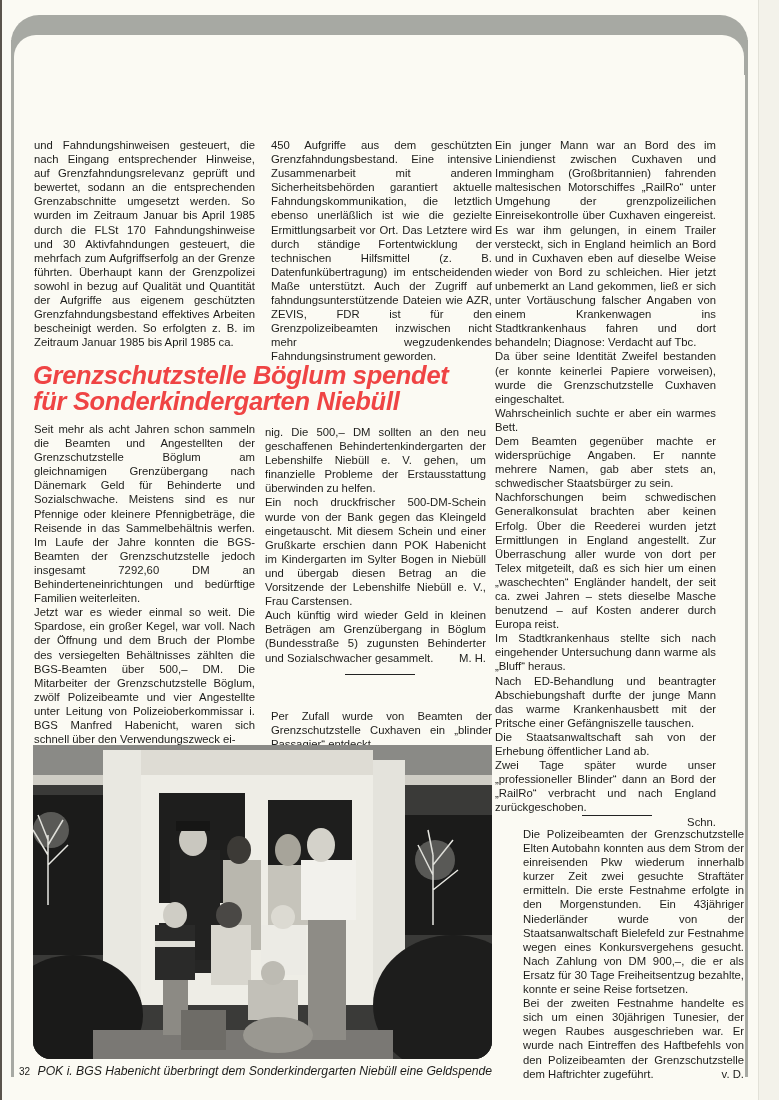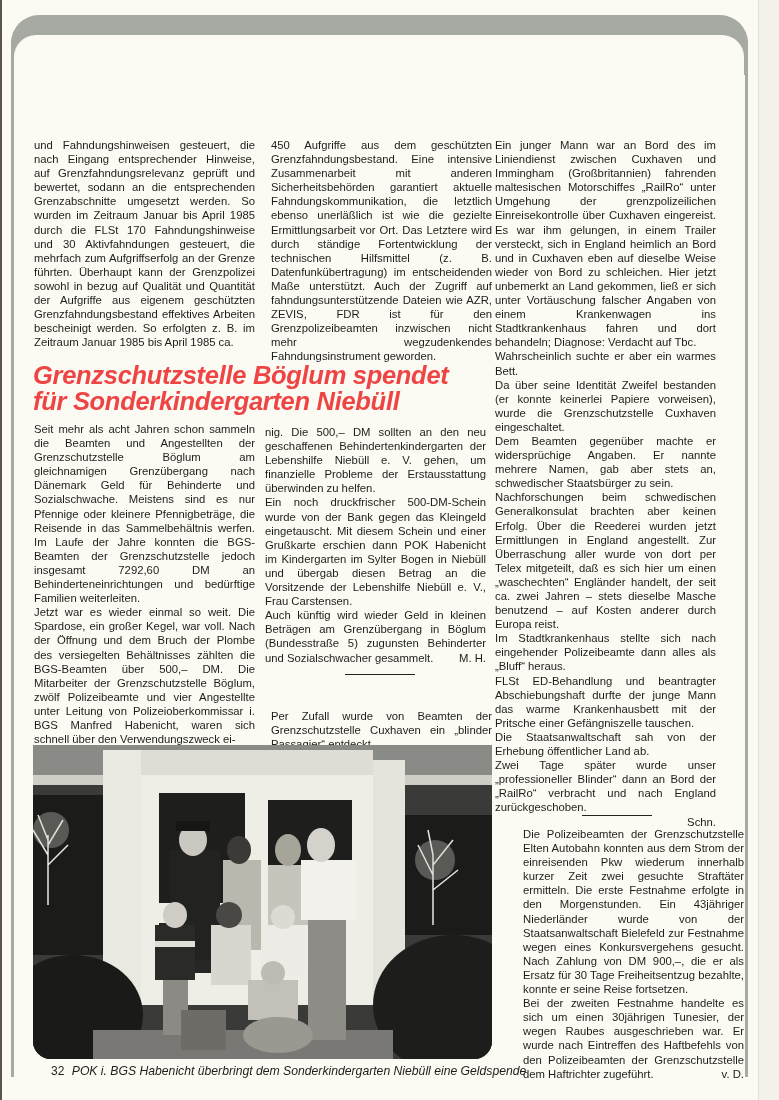--- a/index.html
+++ b/index.html
@@ -48,21 +48,21 @@
   .div-right { position: absolute; left: 582px; top: 815px; width: 70px; height: 1.2px; background: #222; }
 
   .photo {
     position: absolute; left: 33px; top: 745px; width: 459px; height: 314px;
     border-radius: 0 0 18px 18px; overflow: hidden; background: #2b2b2a;
   }
   .caption {
     position: absolute; left: 19px; top: 1064px; width: 470px;
     font-size: 12.2px; font-style: italic; white-space: nowrap;
   }
-  .caption .pg { font-style: normal; font-size: 12px; margin-right: 4px; margin-left: 32px; }
+  .caption .pg { font-style: normal; font-size: 10px; margin-right: 4px; }
 </style>
 </head>
 <body>
 
 <div class="page-edge"></div>
 <div class="right-margin"></div>
 
 <div class="frame-top"></div>
 <div class="frame-inner"></div>
 <div class="frame-left"></div>
@@ -70,26 +70,26 @@
 
 <div class="col col1">
   <p>und Fahndungshinweisen gesteuert, die nach Eingang entsprechender Hinweise, auf Grenzfahndungsrelevanz geprüft und bewertet, sodann an die entsprechenden Grenzabschnitte umgesetzt werden. So wurden im Zeitraum Januar bis April 1985 durch die FLSt 170 Fahndungshinweise und 30 Aktivfahndungen gesteuert, die mehrfach zum Aufgriffserfolg an der Grenze führten. Überhaupt kann der Grenzpolizei sowohl in bezug auf Qualität und Quantität der Aufgriffe aus eigenem geschützten Grenzfahndungsbestand effektives Arbeiten bescheinigt werden. So erfolgten z. B. im Zeitraum Januar 1985 bis April 1985 ca.</p>
 </div>
 <div class="col col2">
   <p>450 Aufgriffe aus dem geschützten Grenzfahndungsbestand. Eine intensive Zusammenarbeit mit anderen Sicherheitsbehörden garantiert aktuelle Fahndungskommunikation, die letztlich ebenso unerläßlich ist wie die gezielte Ermittlungsarbeit vor Ort. Das Letztere wird durch ständige Fortentwicklung der technischen Hilfsmittel (z. B. Datenfunkübertragung) im entscheidenden Maße unterstützt. Auch der Zugriff auf fahndungsunterstützende Dateien wie AZR, ZEVIS, FDR ist für den Grenzpolizeibeamten inzwischen nicht mehr wegzudenkendes Fahndungsinstrument geworden.</p>
 </div>
 
 <div class="col col3">
   <p>Ein junger Mann war an Bord des im Liniendienst zwischen Cuxhaven und Immingham (Großbritannien) fahrenden maltesischen Motorschiffes „RailRo“ unter Umgehung der grenzpolizeilichen Einreisekontrolle über Cuxhaven eingereist. Es war ihm gelungen, in einem Trailer versteckt, sich in England heimlich an Bord und in Cuxhaven eben auf dieselbe Weise wieder von Bord zu schleichen. Hier jetzt unbemerkt an Land gekommen, ließ er sich unter Vortäuschung falscher Angaben von einem Krankenwagen ins Stadtkrankenhaus fahren und dort behandeln; Diagnose: Verdacht auf Tbc.</p>
+  <p>Da über seine Identität Zweifel bestanden (er konnte keinerlei Papiere vorweisen), wurde die Grenzschutzstelle Cuxhaven eingeschaltet.</p>
   <p>Wahrscheinlich suchte er aber ein warmes Bett.</p>
-  <p>Da über seine Identität Zweifel bestanden (er konnte keinerlei Papiere vorweisen), wurde die Grenzschutzstelle Cuxhaven eingeschaltet.</p>
   <p>Dem Beamten gegenüber machte er widersprüchige Angaben. Er nannte mehrere Namen, gab aber stets an, schwedischer Staatsbürger zu sein.</p>
   <p>Nachforschungen beim schwedischen Generalkonsulat brachten aber keinen Erfolg. Über die Reederei wurden jetzt Ermittlungen in England angestellt. Zur Überraschung aller wurde von dort per Telex mitgeteilt, daß es sich hier um einen „waschechten“ Engländer handelt, der seit ca. zwei Jahren – stets dieselbe Masche benutzend – auf Kosten anderer durch Europa reist.</p>
-  <p>Im Stadtkrankenhaus stellte sich nach eingehender Polizeibeamte dann alles als „Bluff“ heraus.</p>
-  <p>FLSt ED-Behandlung und beantragter Abschiebungshaft durfte der junge Mann das warme Krankenhausbett mit der Pritsche einer Gefängniszelle tauschen.</p>
+  <p>Im Stadtkrankenhaus stellte sich nach eingehender Untersuchung dann warme als „Bluff“ heraus.</p>
+  <p>Nach ED-Behandlung und beantragter Abschiebungshaft durfte der junge Mann das warme Krankenhausbett mit der Pritsche einer Gefängniszelle tauschen.</p>
   <p>Die Staatsanwaltschaft sah von der Erhebung öffentlicher Land ab.</p>
   <p class="sig">
     <span>Zwei Tage später wurde unser „professioneller Blinder“ dann an Bord der „RailRo“ verbracht und nach England zurückgeschoben.</span>
   </p>
   <p style="text-align:justify; text-align-last:left;">
     <span></span>
     <span style="float:right">Schn.</span>
   </p>
 </div>
 

